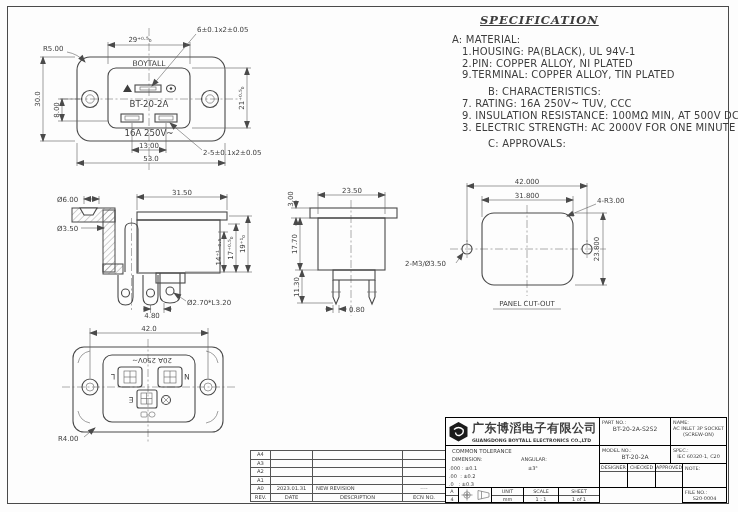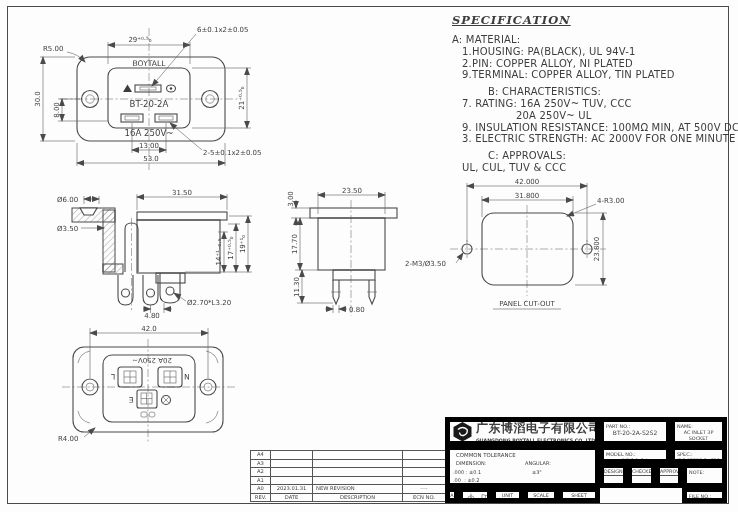--- a/index.html
+++ b/index.html
@@ -13,27 +13,27 @@
   .thin{fill:none;stroke:#5f5f5f;stroke-width:0.6;}
   .cl{fill:none;stroke:#6d6d6d;stroke-width:0.55;stroke-dasharray:8 2.5 2 2.5;}
   .htch{fill:url(#hatch);stroke:#4a4a4a;stroke-width:1;}
   .blk{fill:#3d3d3d;stroke:none;}
   text{fill:#3d3d3d;font-size:7px;font-family:"DejaVu Sans",sans-serif;}
   text.big{font-size:8.6px;}
   text.med{font-size:7.6px;}
   
   .spec{position:absolute;left:452px;top:13px;width:280px;}
   .spec-title{font-family:"DejaVu Serif",serif;font-style:italic;font-weight:bold;
-              font-size:11.5px;text-decoration:underline;letter-spacing:1px;margin-bottom:7px;}
+              font-size:11.5px;text-decoration:underline;letter-spacing:1px;margin-bottom:7px;margin-left:28px;}
   .spec-line{font-size:10px;letter-spacing:0.2px;line-height:11.8px;white-space:pre;}
   .ind1{padding-left:10px;}
   .ind2{padding-left:64px;}
   .gap{margin-top:5px;margin-left:36px;}
   
-  .cell{position:absolute;border:5px solid #000000;box-sizing:border-box;overflow:hidden;background:transparent;}
+  .cell{position:absolute;border:1px solid #000000;box-sizing:border-box;overflow:hidden;background:transparent;}
   .lbl{font-size:4.9px;line-height:6px;padding:1px 0 0 2px;}
   .val{font-size:6px;text-align:center;line-height:8px;}
   .val-s{font-size:4.9px;text-align:center;line-height:6px;}
   .tol-line{position:absolute;font-size:5px;white-space:pre;line-height:7.5px;}
   .rev{position:absolute;left:250px;top:450px;border-collapse:collapse;table-layout:fixed;
        width:195px;height:52px;}
   .rev td{border:1px solid #555;font-size:5.2px;text-align:center;padding:0;line-height:7px;overflow:hidden;}
   .rev td.dsc{text-align:left;padding-left:3px;}
   .split-top{border-bottom:1px solid #555;font-size:4.8px;text-align:center;line-height:7px;}
   .company{display:flex;align-items:center;gap:3px;padding:3px 2px;}
@@ -287,25 +287,23 @@
 </svg>
 
 <div class="spec">
   <div class="spec-title">SPECIFICATION</div>
   <div class="spec-line">A: MATERIAL:</div>
   <div class="spec-line ind1">1.HOUSING: PA(BLACK), UL 94V-1</div>
   <div class="spec-line ind1">2.PIN: COPPER ALLOY, NI PLATED</div>
   <div class="spec-line ind1">9.TERMINAL: COPPER ALLOY, TIN PLATED</div>
   <div class="spec-line gap">B: CHARACTERISTICS:</div>
   <div class="spec-line ind1">7. RATING: 16A 250V~ TUV, CCC</div>
-  <div class="spec-line ind2">20A 250V~ UL</div>
   <div class="spec-line ind1">9. INSULATION RESISTANCE: 100MΩ MIN, AT 500V DC</div>
   <div class="spec-line ind1">3. ELECTRIC STRENGTH: AC 2000V FOR ONE MINUTE</div>
   <div class="spec-line gap">C: APPROVALS:</div>
-  <div class="spec-line ind1">UL, CUL, TUV &amp; CCC</div>
 </div>
 
 <table class="rev">
   <colgroup>
       <col style="width:20px">
       <col style="width:42px">
       <col style="width:90px">
       <col style="width:43px">
     </colgroup>
   <tbody>

